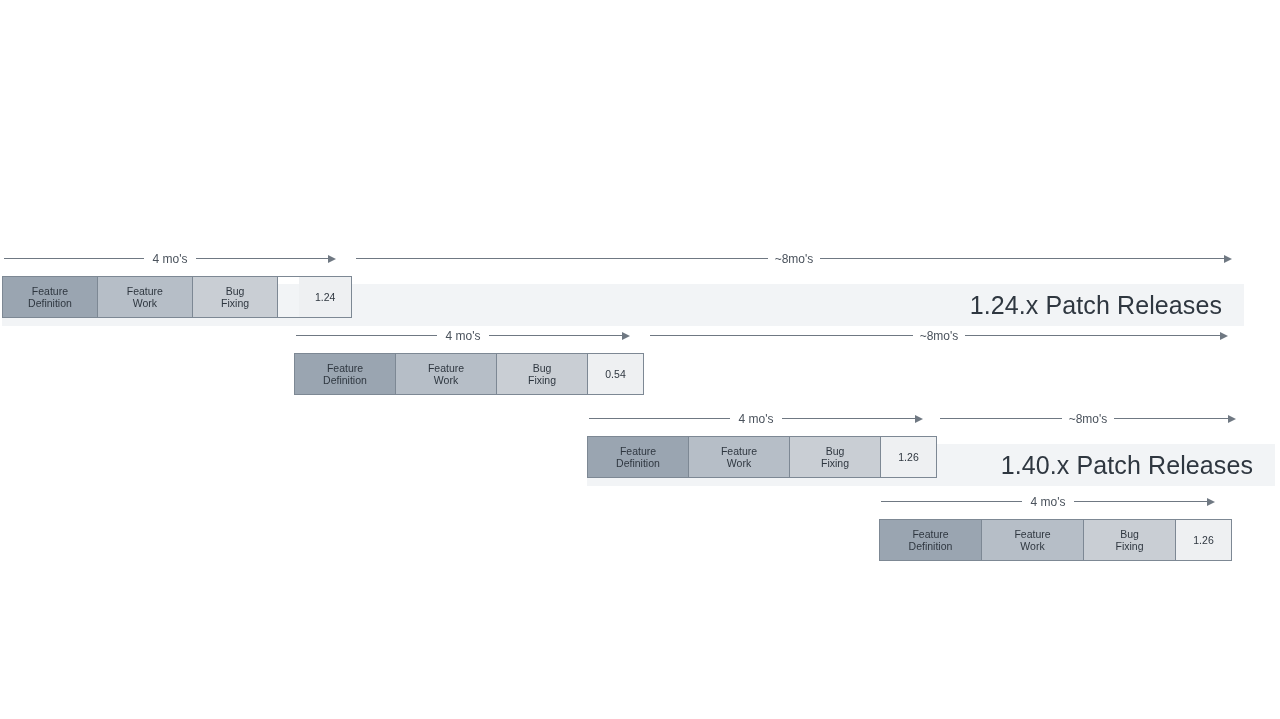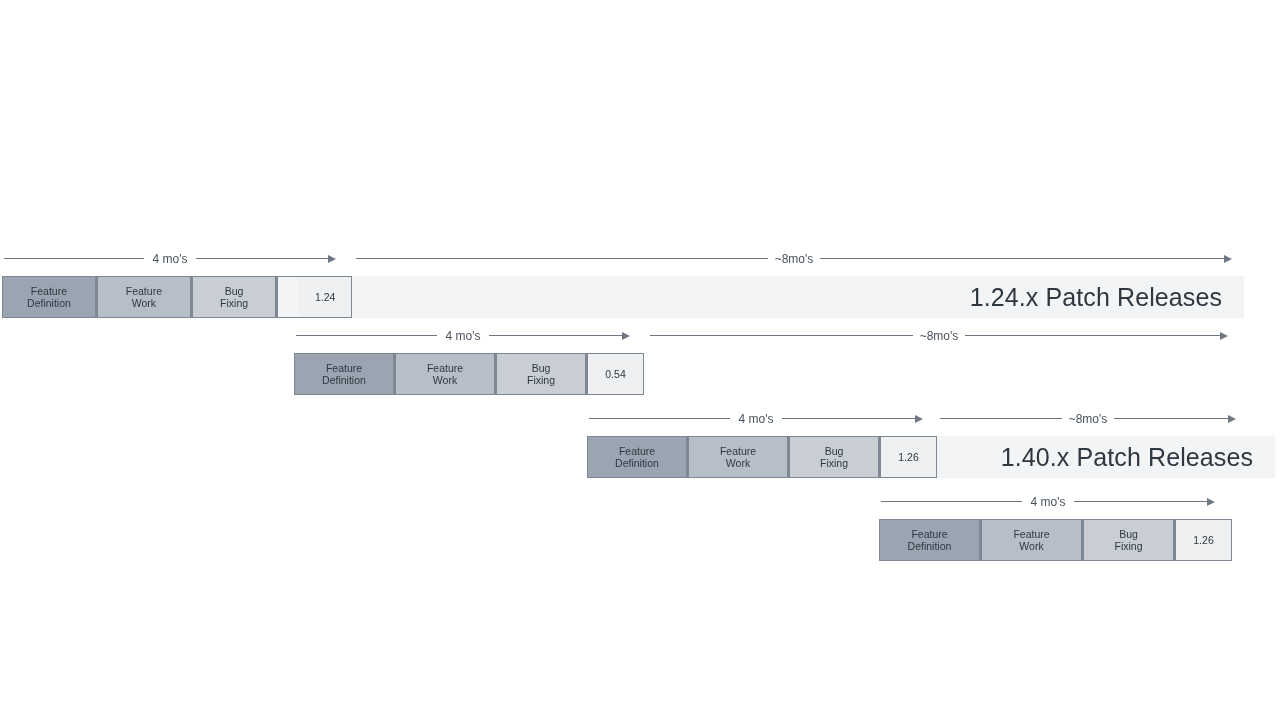--- a/index.html
+++ b/index.html
@@ -25,20 +25,21 @@
     height: 719px;
   }
 
   
   .patch-band {
     position: absolute;
     background: #f2f4f6;
     display: flex;
     align-items: center;
     justify-content: flex-end;
+    margin-top: 8px;
   }
   .patch-band-label {
     font-size: 25px;
     font-weight: 400;
     color: #2f3740;
     letter-spacing: 0.1px;
     white-space: nowrap;
     padding-right: 22px;
   }
 
@@ -49,21 +50,21 @@
     height: 42px;
     box-sizing: border-box;
     border: 1px solid #7d8894;
   }
   .phase-cell {
     box-sizing: border-box;
     display: flex;
     flex-direction: column;
     align-items: center;
     justify-content: center;
-    border-right: 3px solid #0f172a;
+    border-right: 1px solid #0f172a;
     font-size: 10.5px;
     line-height: 12.5px;
     color: #2f3740;
     text-align: center;
     white-space: nowrap;
   }
   .phase-cell:last-child { border-right: none; }
 
   .cell-def     { background: #9aa5b1; }
   .cell-work    { background: #b6bec7; }

